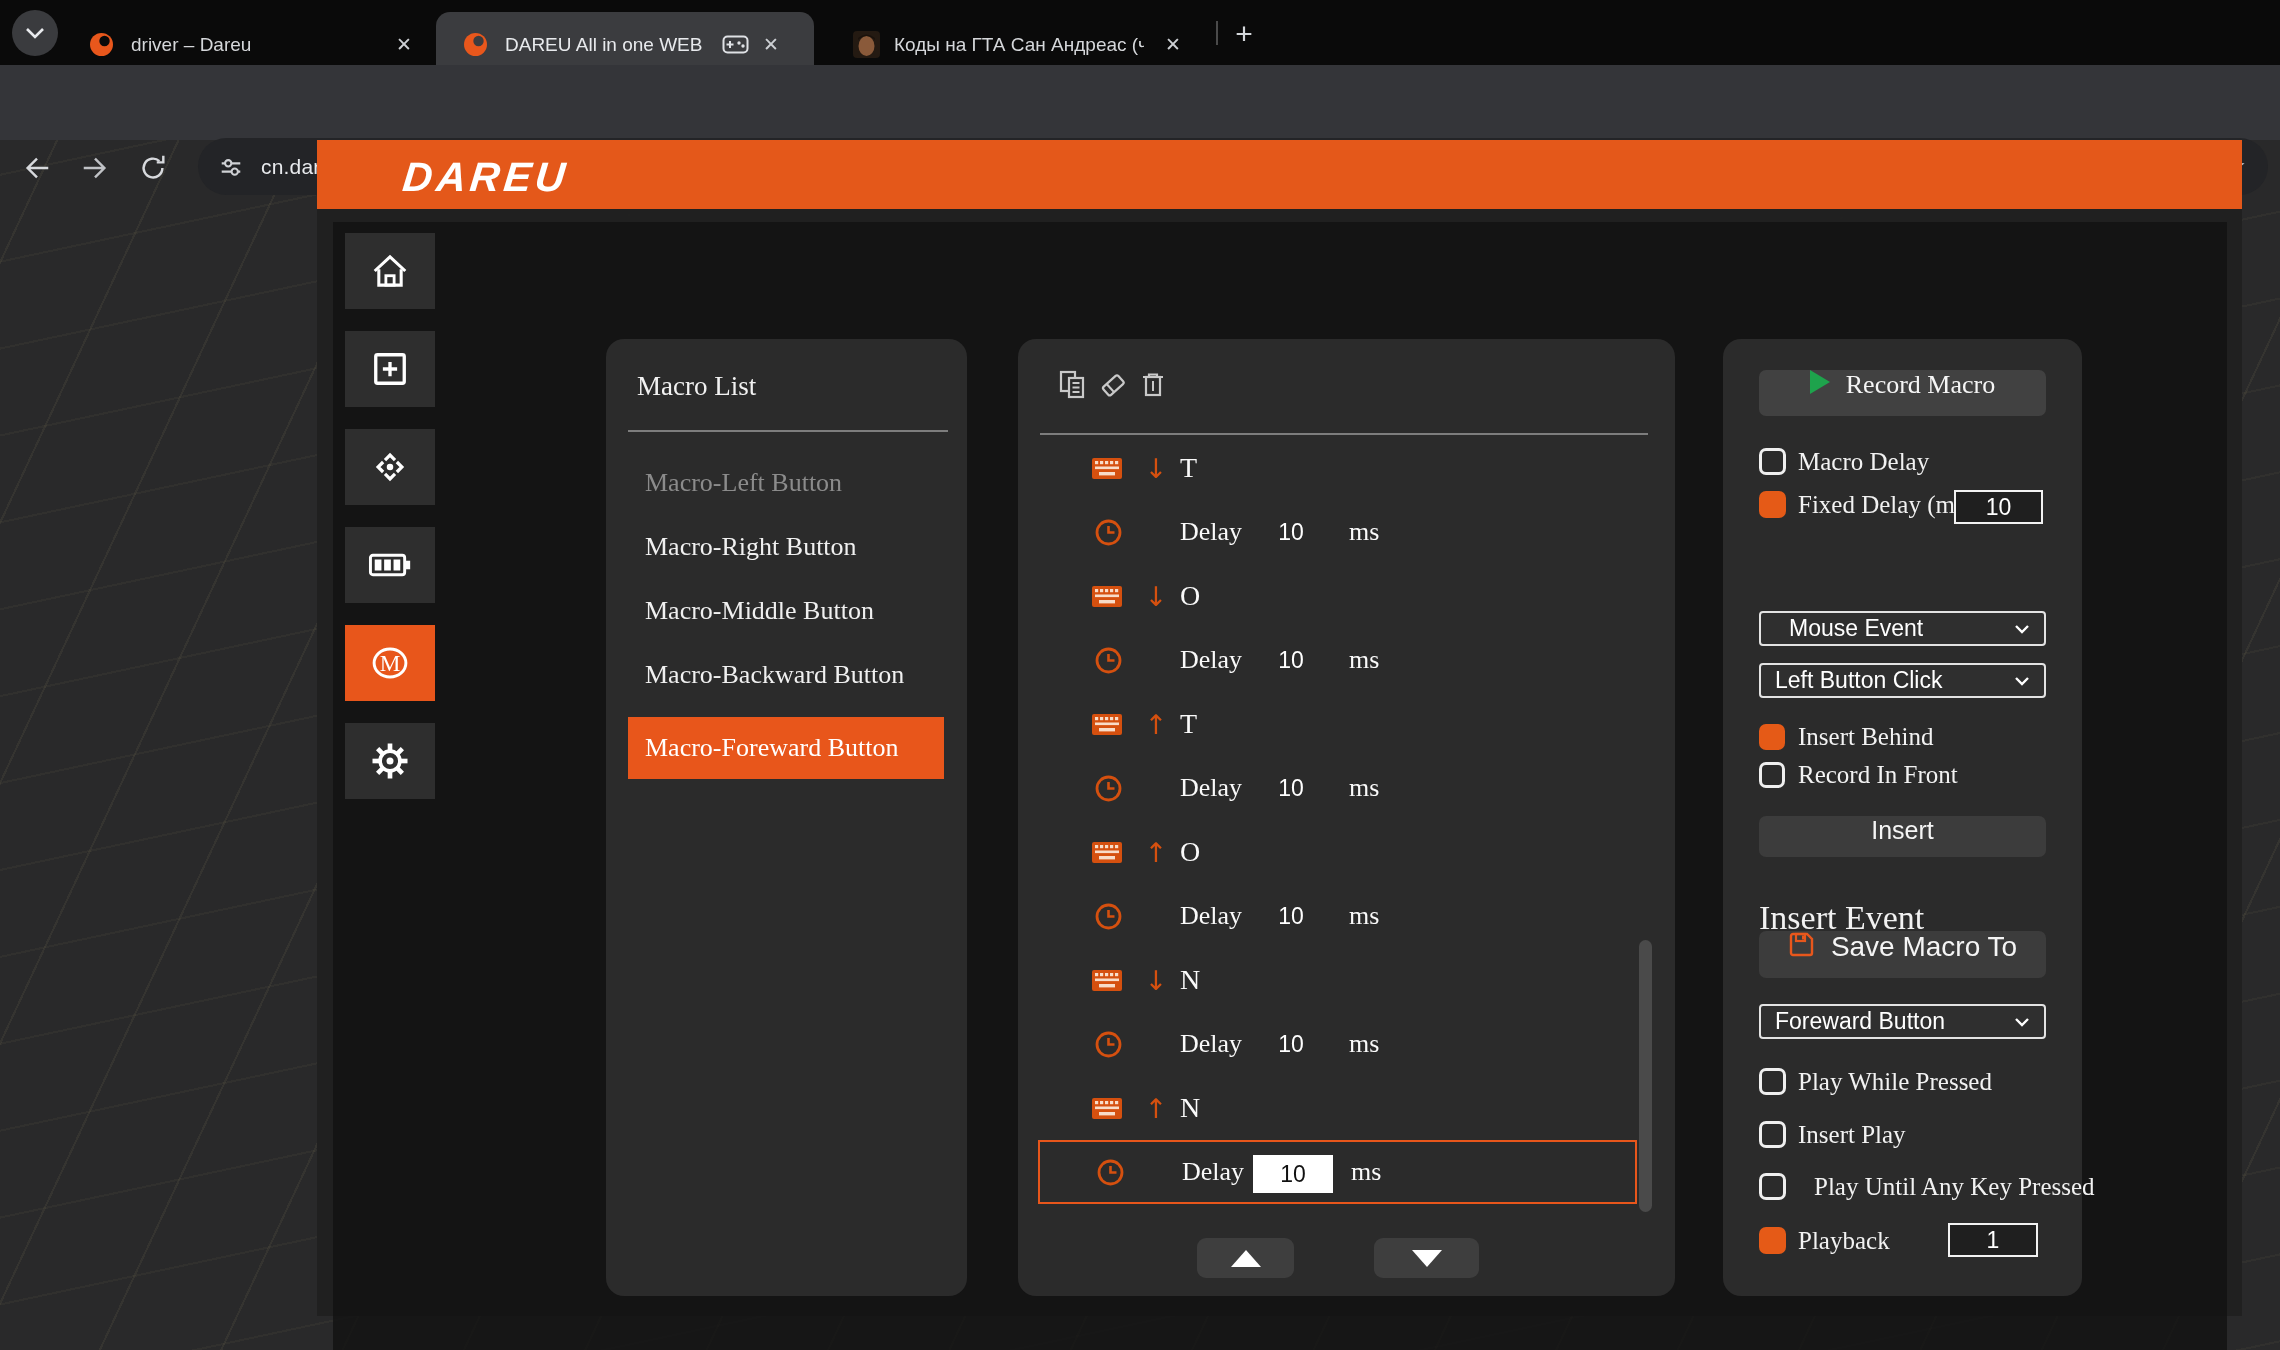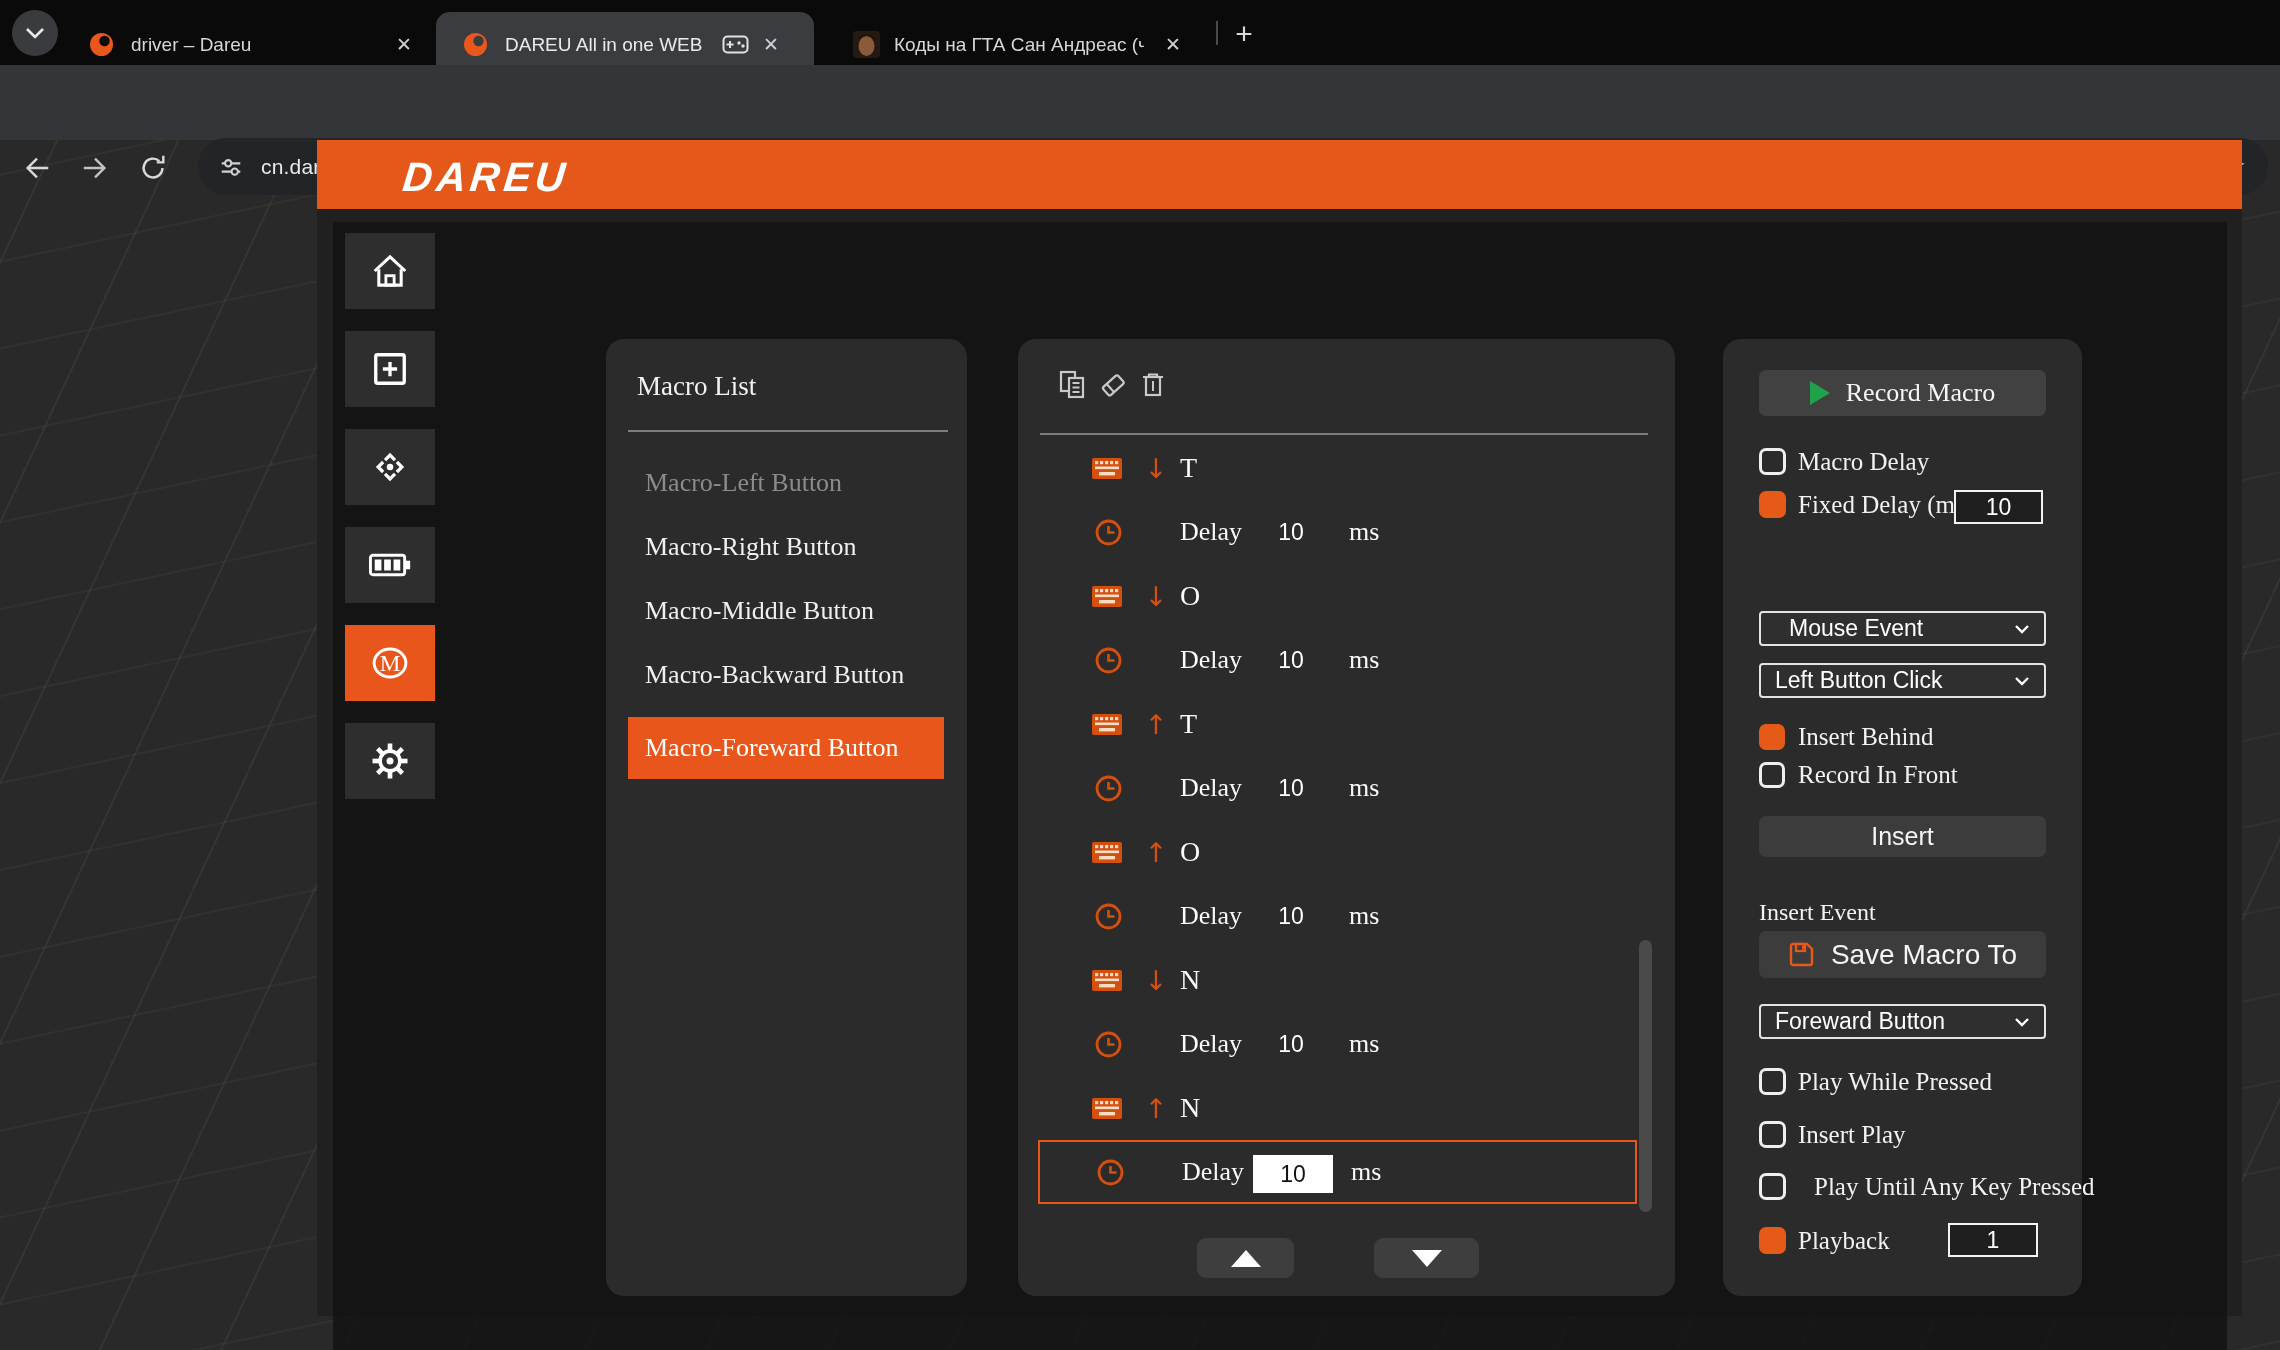--- a/index.html
+++ b/index.html
@@ -67,30 +67,30 @@
   .ev-label { font-size:26px; color:#fafafa; }
   .ev-value { font-family:"Liberation Sans","DejaVu Sans",sans-serif; font-size:23px; color:#fff; justify-content:center; }
   .ev-unit { font-size:26px; color:#fafafa; }
   .delay-input { position:absolute; left:213px; top:13px; width:80px; height:38px; background:#fff; color:#111; border:none; text-align:center; font-family:"Liberation Sans","DejaVu Sans",sans-serif; font-size:23px; }
   #ev-scroll { left:621px; top:601px; width:13px; height:272px; border-radius:7px; background:#4a4a4a; cursor:pointer; }
   .mv-btn { top:899px; height:40px; border-radius:9px; background:#3e3e3e; display:flex; align-items:center; justify-content:center; cursor:pointer; }
   .tri-up { width:0; height:0; border-left:15px solid transparent; border-right:15px solid transparent; border-bottom:17px solid #fff; }
   .tri-dn { width:0; height:0; border-left:15px solid transparent; border-right:15px solid transparent; border-top:17px solid #fff; }
 
   
-  .ctl-btn { left:36px; width:287px; border-radius:7px; background:#414141; display:flex; align-items:center; justify-content:center; gap:16px; cursor:pointer; color:#f5f5f5; }
+  .ctl-btn { left:36px; width:287px; border-radius:7px; background:#414141; display:flex; align-items:flex-start; justify-content:center; gap:16px; cursor:pointer; color:#f5f5f5; }
   #btn-record { top:31px; height:46px; font-size:26px; }
   #btn-insert { top:477px; height:41px; background:#3c3c3c; font-family:"Liberation Sans","DejaVu Sans",sans-serif; font-size:25px; }
   #btn-save   { top:592px; height:47px; background:#3c3c3c; font-family:"Liberation Sans","DejaVu Sans",sans-serif; font-size:28px; }
   .play-tri { width:0; height:0; border-top:12px solid transparent; border-bottom:12px solid transparent; border-left:20px solid #1ea34c; }
   .cbox { position:absolute; left:36px; width:27px; height:27px; border-radius:7px; border:3px solid #efefef; cursor:pointer; }
   .cbox.on { border:none; background:#e55a17; }
   .clabel { position:absolute; left:75px; font-size:25px; color:#f2f2f2; white-space:nowrap; }
   .num-input { position:absolute; background:#1f1f1f; border:2px solid #f2f2f2; color:#fff; text-align:center; font-family:"Liberation Sans","DejaVu Sans",sans-serif; font-size:23px; }
-  #sec-label { left:36px; top:560px; font-size:24px; color:#f2f2f2; }
+  #sec-label { left:36px; top:560px; font-size:34px; color:#f2f2f2; }
   .selbox { position:absolute; left:36px; width:287px; height:35px; background:#2f2f2f; border:2px solid #e3e3e3; border-radius:4px; display:flex; align-items:center; padding:0 14px; font-family:"Liberation Sans","DejaVu Sans",sans-serif; font-size:23px; color:#fff; cursor:pointer; }
   .selbox svg { margin-left:auto; }
 </style>
 </head>
 <body>
 
 <div id="tabbar" class="abs">
   <div class="abs tab-chevron">
     <svg width="20" height="12" viewBox="0 0 20 12">
         <polyline points="2,2 10,10 18,2" fill="none" stroke="#e8eaed" stroke-width="2.6"></polyline>

